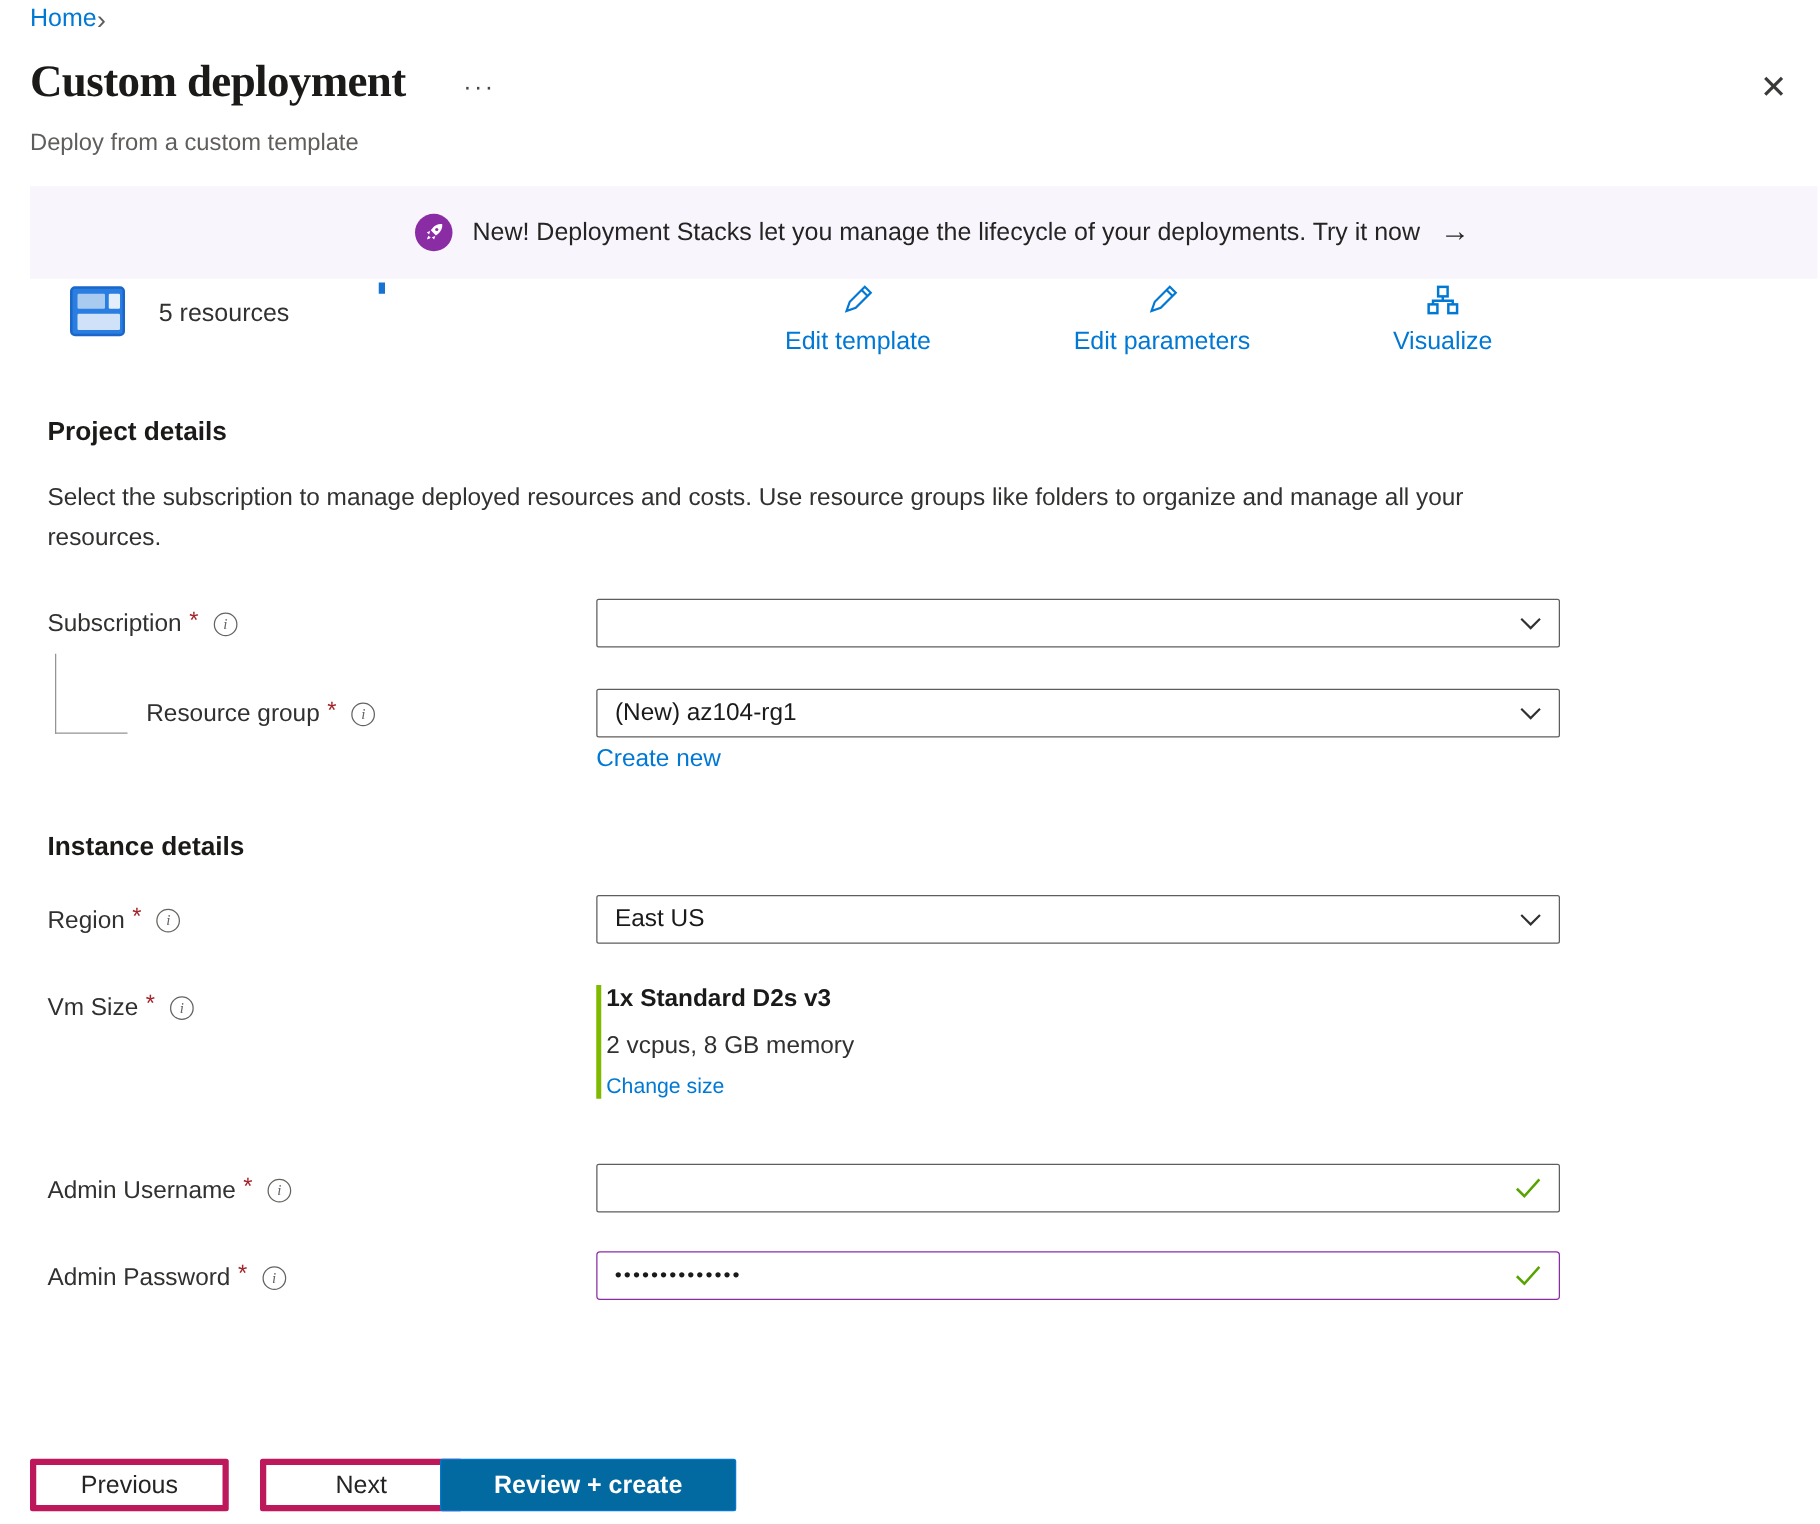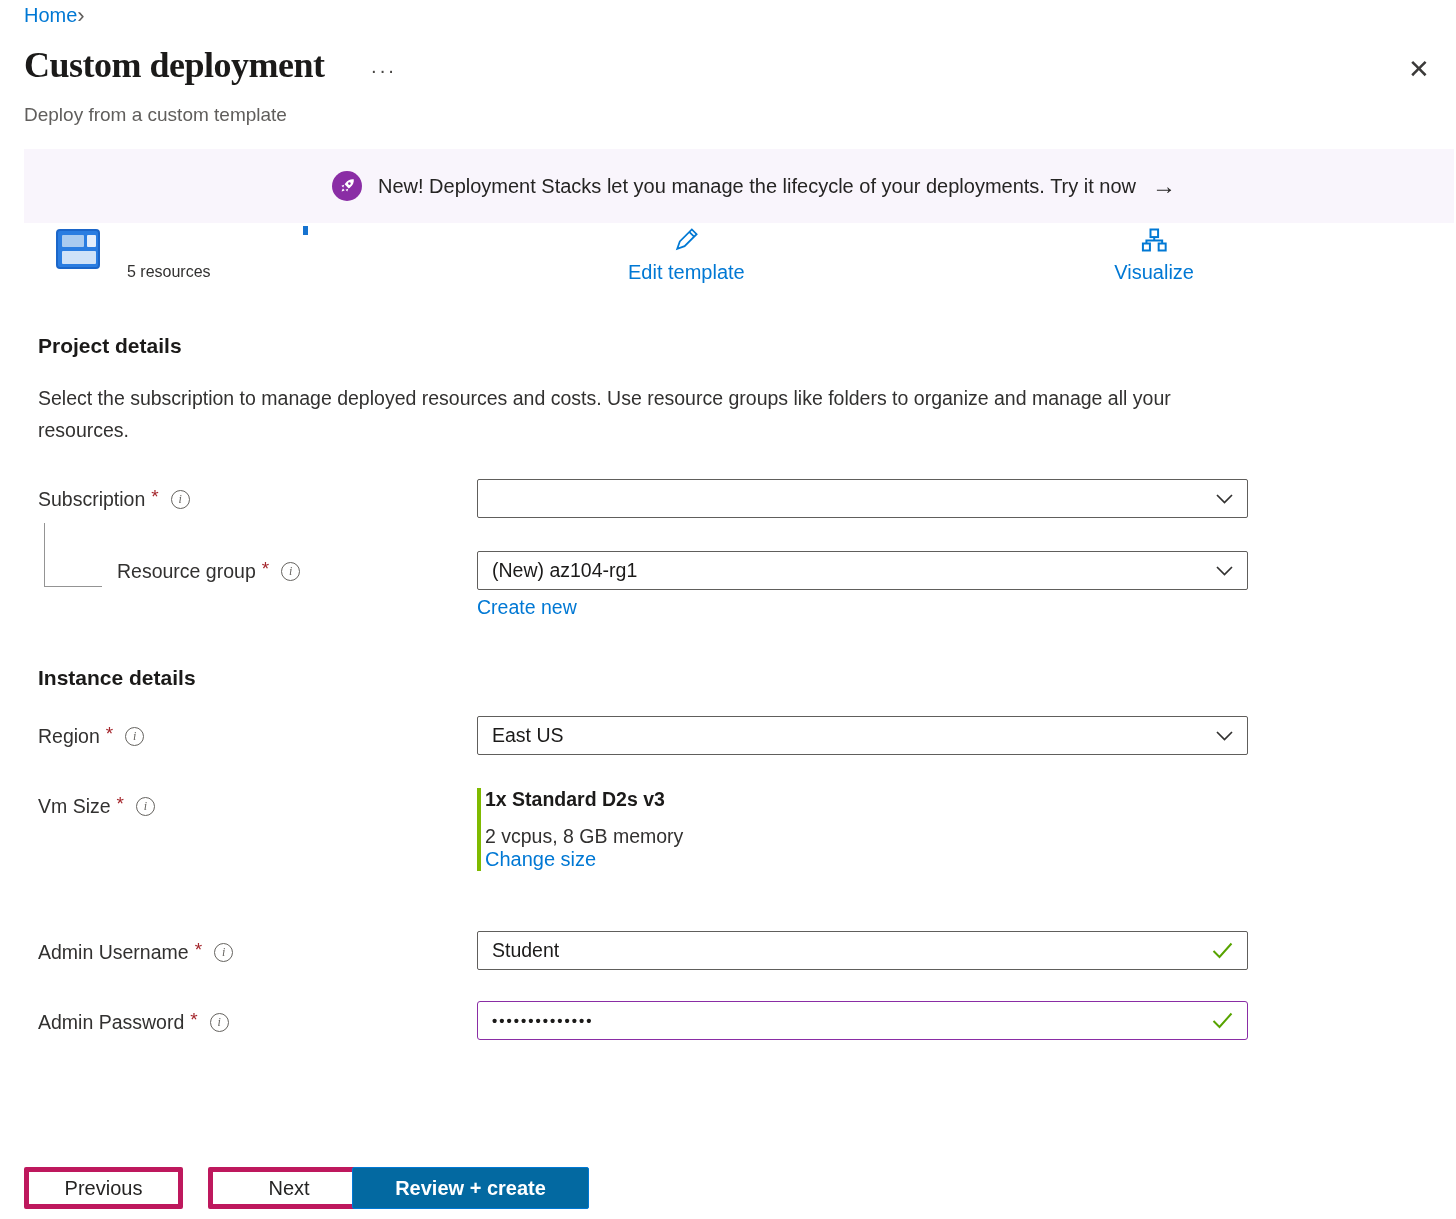--- a/index.html
+++ b/index.html
@@ -31,21 +31,21 @@
   .banner-text { font-size:20px; color:#252423; margin-left:16px; }
   .banner-arrow { font-size:24px; color:#252423; margin-left:16px; line-height:1; }
   .stray-mark { left:303px; top:226px; width:5px; height:9px; background:#1673d0; }
 
   
   .tpl-icon { left:56px; top:229px; width:44px; height:40px; background:#2a7de1;
               border:2px solid #1b66c9; border-radius:4px; position:absolute; }
   .tpl-icon .r1 { position:absolute; left:4px; top:4px; width:22px; height:12px; background:#a9cbf0; border-radius:1px; }
   .tpl-icon .r2 { position:absolute; left:29px; top:4px; width:9px; height:12px; background:#e4eefb; border-radius:1px; }
   .tpl-icon .r3 { position:absolute; left:4px; top:20px; width:34px; height:13px; background:#cfe2f8; border-radius:1px; }
-  .tpl-count { left:127px; top:240px; font-size:16px; color:#323130;margin-top:23px; }
+  .tpl-count { left:127px; top:240px; font-size:20px; color:#323130; }
   .tpl-actions { left:628px; top:226px; width:566px; display:flex; justify-content:space-between; }
   .tpl-action { display:flex; flex-direction:column; align-items:center; gap:3px; }
   .tpl-action .lbl { color:#0078d4; font-size:20px; }
 
   
   .section-heading { left:38px; font-size:21px; font-weight:700; color:#1b1a19; }
   .desc { left:38px; top:382px; width:1160px; font-size:19.5px; line-height:32px; color:#323130; }
 
   
   .field-label { display:flex; align-items:flex-start; font-size:19.5px; color:#323130; }
@@ -67,21 +67,21 @@
   .text-field input { border:none; outline:none; flex:1; font-size:19.5px; color:#1b1a19;
                       font-family:inherit; background:transparent; }
   .text-field .check { margin-left:auto; display:flex; }
   .pw { border:1px solid #8a2da5; border-radius:3px; }
   .pw input { font-size:15px; font-weight:700; letter-spacing:2px; }
 
   
   .vm-block { left:477px; top:788px; border-left:4px solid #7fba00; padding-left:4px; }
   .vm-name { font-size:19.5px; font-weight:700; color:#1b1a19; }
   .vm-specs { font-size:19.5px; color:#323130; margin-top:14px; }
-  .vm-change { display:inline-block; margin-top:0; font-size:20px; }
+  .vm-change { display:inline-block; margin-top:11px; font-size:17px; }
 
   
   .btn { top:1167px; height:42px; font-size:20px; border-radius:2px;
          display:flex; align-items:center; justify-content:center;
          font-family:inherit; }
   .btn.outline { background:#fff; border:5px solid #be185d; color:#252423; }
   .btn.primary { background:#0369a1; border:1px solid #0078d4; color:#fff; font-weight:700; }
   .btn-prev { left:24px; width:159px; }
   .btn-next { left:208px; width:162px; }
   .btn-review { left:352px; width:237px; }
@@ -127,20 +127,29 @@
     <span data-interactable="false">
       <svg width="28" height="28" viewBox="0 0 24 24" fill="none" stroke="#0078d4" stroke-width="1.5">
         <path d="M4.5 19.5l2.2-6.3L17 2.9l4.1 4.1L10.8 17.3l-6.3 2.2z"></path>
           <path d="M14.8 5.1l4.1 4.1"></path>
       </svg>
     </span>
     <span class="lbl" data-interactable="false">Edit template</span>
   </div>
   <div class="tpl-action" data-interactable="true">
     <span data-interactable="false">
+      <svg width="28" height="28" viewBox="0 0 24 24" fill="none" stroke="#0078d4" stroke-width="1.5">
+        <path d="M4.5 19.5l2.2-6.3L17 2.9l4.1 4.1L10.8 17.3l-6.3 2.2z"></path>
+          <path d="M14.8 5.1l4.1 4.1"></path>
+      </svg>
+    </span>
+    <span class="lbl" data-interactable="false">Edit parameters</span>
+  </div>
+  <div class="tpl-action" data-interactable="true">
+    <span data-interactable="false">
       <svg width="28" height="28" viewBox="0 0 24 24" fill="none" stroke="#0078d4" stroke-width="1.7">
         <rect x="9" y="3" width="6.5" height="6.5"></rect>
         <rect x="2.5" y="15" width="6" height="6"></rect>
         <rect x="16" y="15" width="6" height="6"></rect>
         <path d="M12.2 9.5v3M5.5 15v-2.5h13.5V15"></path>
       </svg>
     </span>
     <span class="lbl" data-interactable="false">Visualize</span>
   </div>
 </div>
@@ -204,21 +213,20 @@
   <div class="vm-specs" data-interactable="false">2 vcpus, 8 GB memory</div>
   <a class="link vm-change" data-interactable="true">Change size</a>
 </div>
 
 <div class="abs field-label" style="left:38px; top:941px" data-interactable="false">
   <span data-interactable="false">Admin Username</span>
   <span class="req" data-interactable="false">*</span>
   <span class="info-icon" data-interactable="true">i</span>
 </div>
 <div class="abs text-field" style="top:931px" data-interactable="false">
-  <input type="text" data-interactable="true" value="Student" style="">
   <span class="check" data-interactable="false">
     <svg width="21" height="17" viewBox="0 0 21 17">
         <path d="M1.5 9l6 6L19.5 1.5" stroke="#57a300" stroke-width="2" fill="none"></path>
       </svg>
   </span>
 </div>
 
 <div class="abs field-label" style="left:38px; top:1011px" data-interactable="false">
   <span data-interactable="false">Admin Password</span>
   <span class="req" data-interactable="false">*</span>

